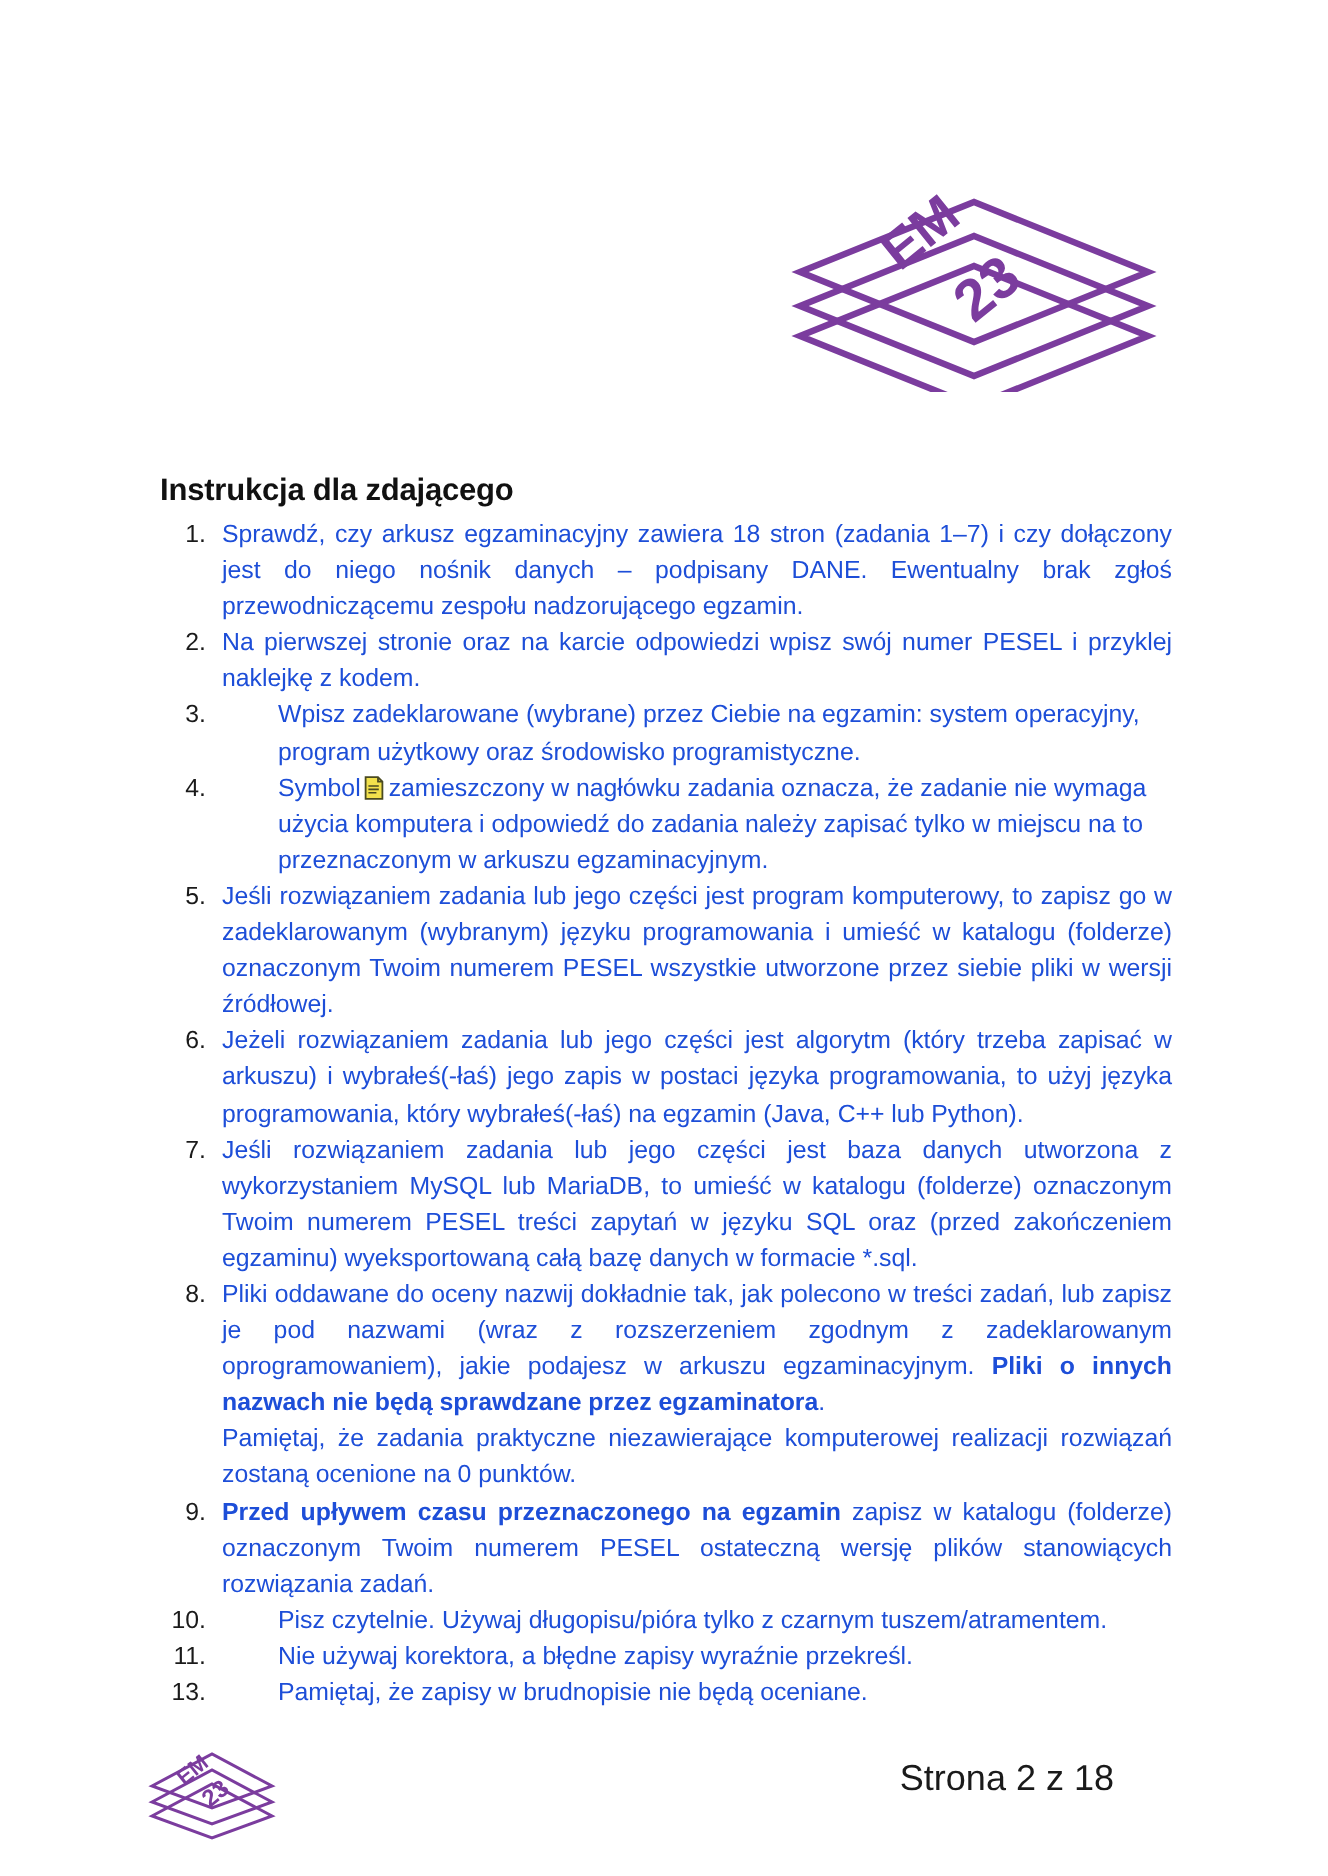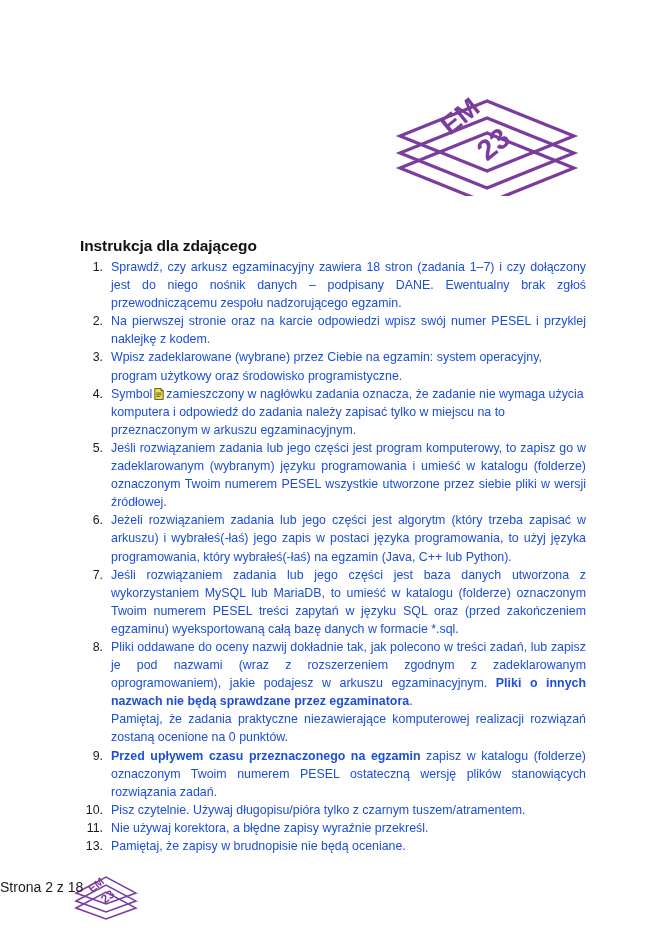--- a/index.html
+++ b/index.html
@@ -71,20 +71,21 @@
     flex: 1;
     font-size: 12.4px;
     line-height: 18.1px;
     text-align: justify;
     text-justify: inter-word;
     color: #1d4ed8;
     hyphens: none;
   }
   .instr-body.nojust {
     text-align: left;
+    margin-left: 28px;
   }
   .instr-body b {
     font-weight: bold;
   }
   .sub-para {
     display: block;
     margin-top: 0px;
   }
 
   
@@ -96,22 +97,22 @@
     margin: 0 2px;
     position: relative;
   }
 
   
   .footer-page {
     position: absolute;
     left: 0;
     top: 879px;
     width: 557px;
-    text-align: left;
-    font-size: 14px;
+    text-align: right;
+    font-size: 18px;
     color: #1a1a1a;
   }
   .footer-code {
     position: absolute;
     right: 74px;
     top: 942px;
     font-size: 9.6px;
     font-weight: bold;
     letter-spacing: 0.2px;
     color: #1a1a1a;

